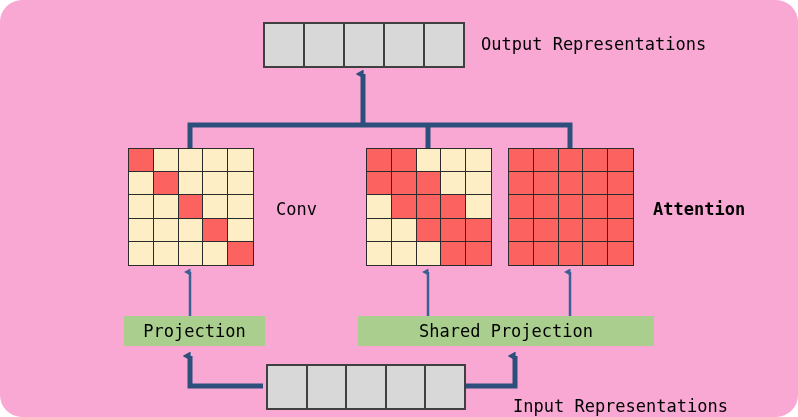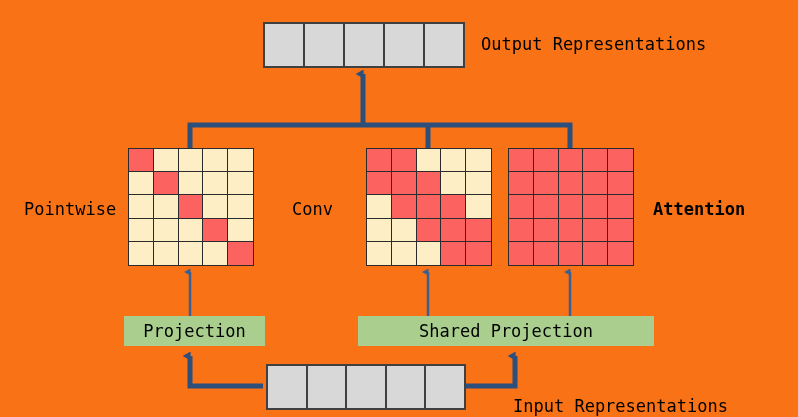--- a/index.html
+++ b/index.html
@@ -7,22 +7,23 @@
     padding: 0;
     background: #ffffff;
   }
   body {
     font-family: "DejaVu Sans Mono", "Liberation Mono", monospace;
   }
   #diagram {
     position: relative;
     width: 798px;
     height: 417px;
-    background: #f97316;
+    background: #f9a8d4;
     overflow: hidden;
+    border-radius: 22px;
   }
   svg.edges {
     position: absolute;
     left: 0;
     top: 0;
     width: 798px;
     height: 417px;
     pointer-events: none;
   }
   .label {
@@ -126,21 +127,20 @@
 
   <div class="token-row" style="left:263px; top:22px; width:202px; height:46px;">
     <div class="token-cell"></div>
     <div class="token-cell"></div>
     <div class="token-cell"></div>
     <div class="token-cell"></div>
     <div class="token-cell"></div>
   </div>
   <div class="label" style="left:481px; top:34px;">Output Representations</div>
 
-  <div class="label" style="left:24px; top:199px;">Pointwise</div>
   <div class="matrix" id="m-pointwise" style="left:128px; top:148px; width:126px; height:118px;">
       <div class="cell on"></div>
       <div class="cell off"></div>
       <div class="cell off"></div>
       <div class="cell off"></div>
       <div class="cell off c4"></div>
       <div class="cell off"></div>
       <div class="cell on"></div>
       <div class="cell off"></div>
       <div class="cell off"></div>
@@ -155,21 +155,21 @@
       <div class="cell off"></div>
       <div class="cell on"></div>
       <div class="cell off c4"></div>
       <div class="cell off r4"></div>
       <div class="cell off r4"></div>
       <div class="cell off r4"></div>
       <div class="cell off r4"></div>
       <div class="cell on c4 r4"></div>
     </div>
 
-  <div class="label" style="left:292px; top:199px;">Conv</div>
+  <div class="label" style="left:276px; top:199px;">Conv</div>
   <div class="matrix" id="m-conv" style="left:366px; top:148px; width:126px; height:118px;">
       <div class="cell on"></div>
       <div class="cell on"></div>
       <div class="cell off"></div>
       <div class="cell off"></div>
       <div class="cell off c4"></div>
       <div class="cell on"></div>
       <div class="cell on"></div>
       <div class="cell on"></div>
       <div class="cell off"></div>

